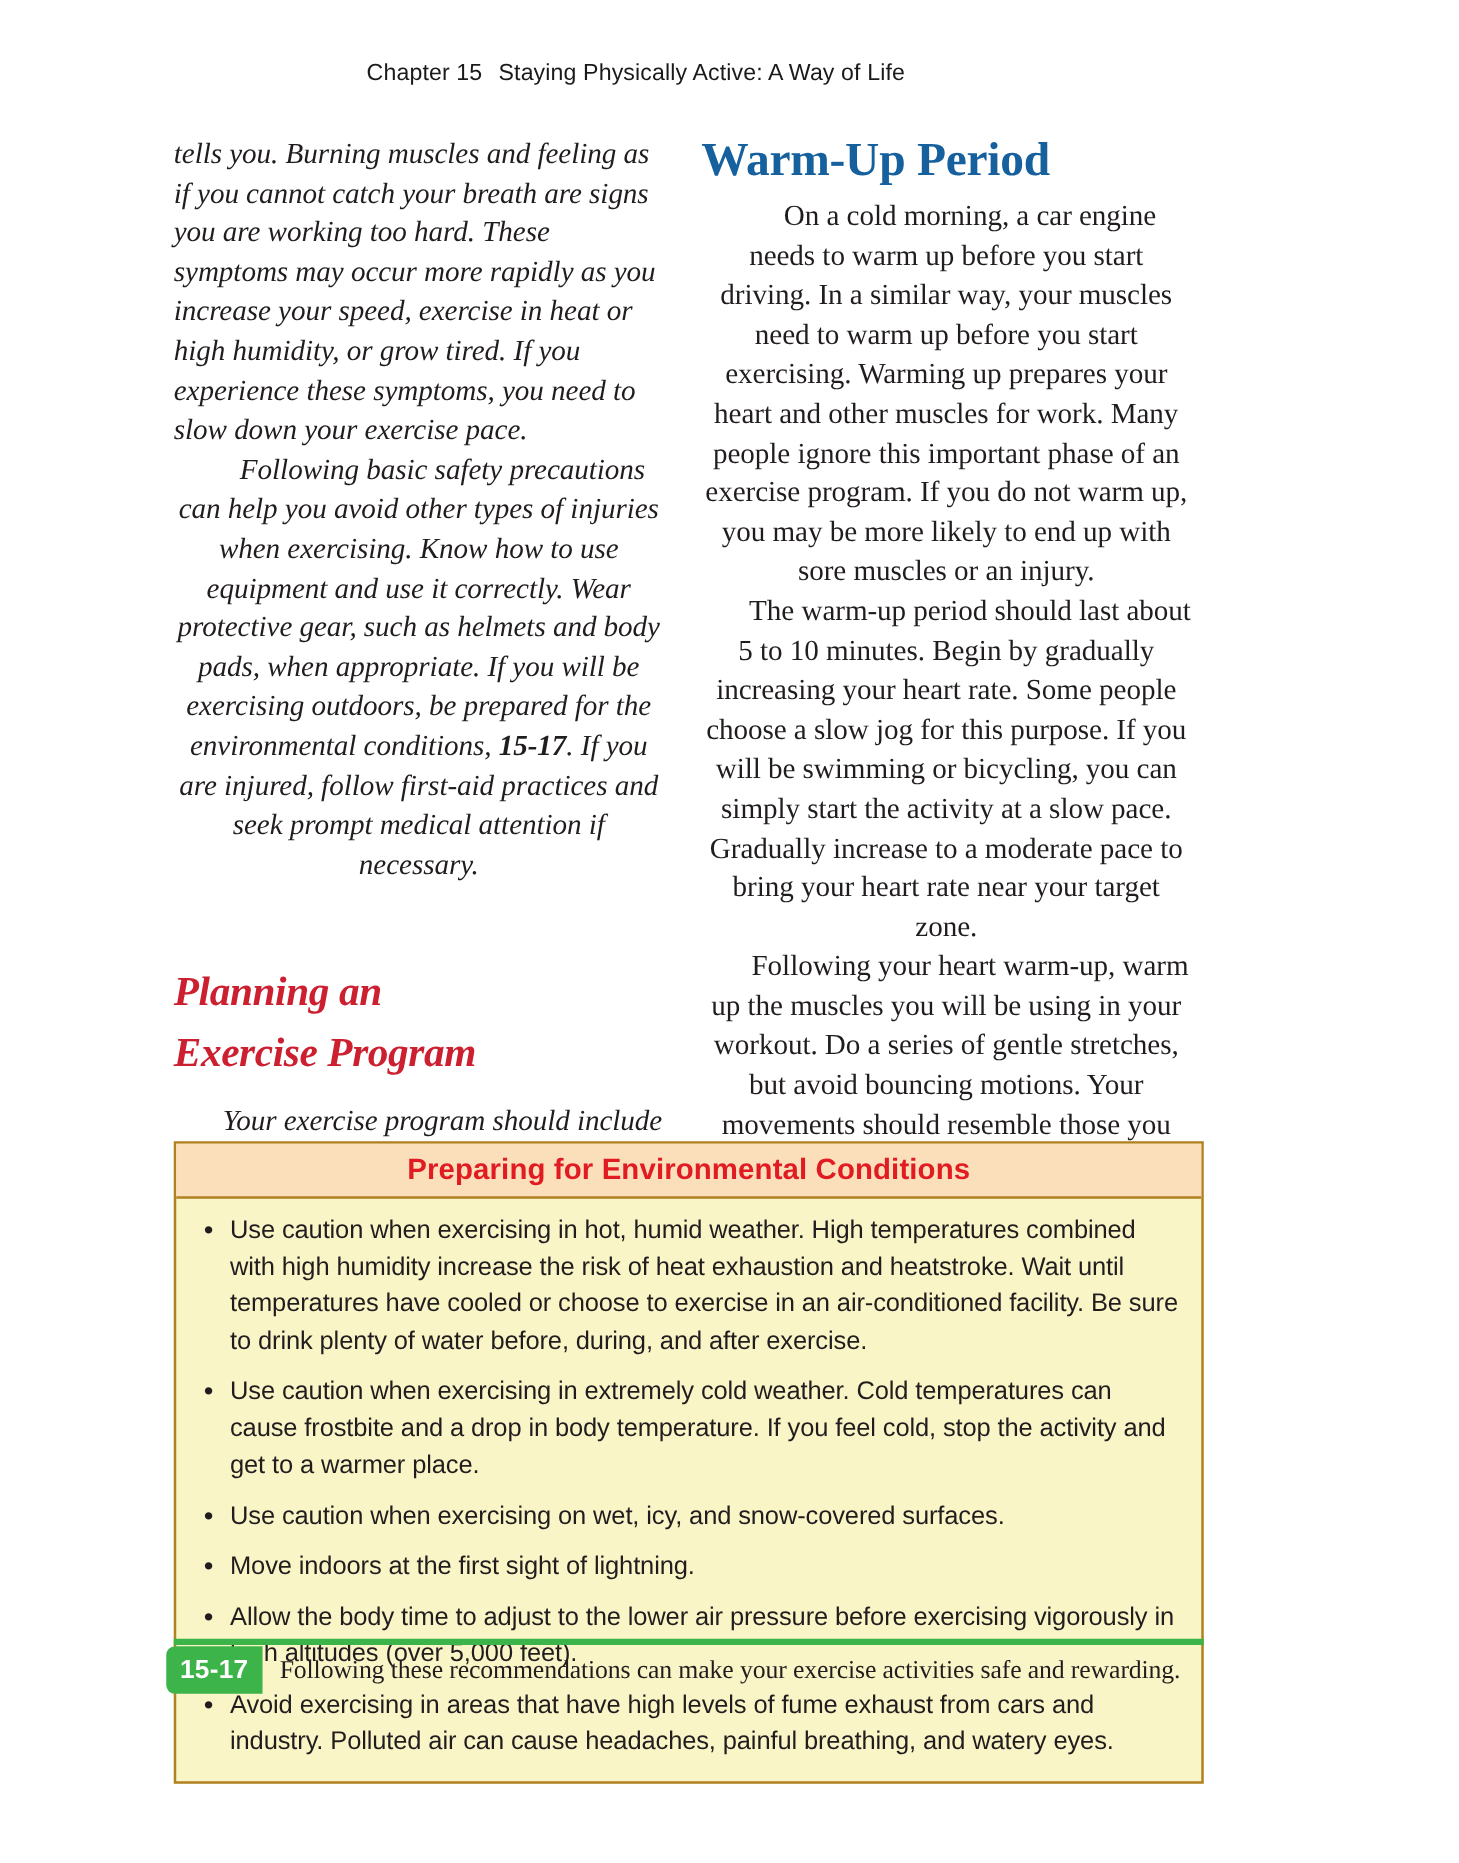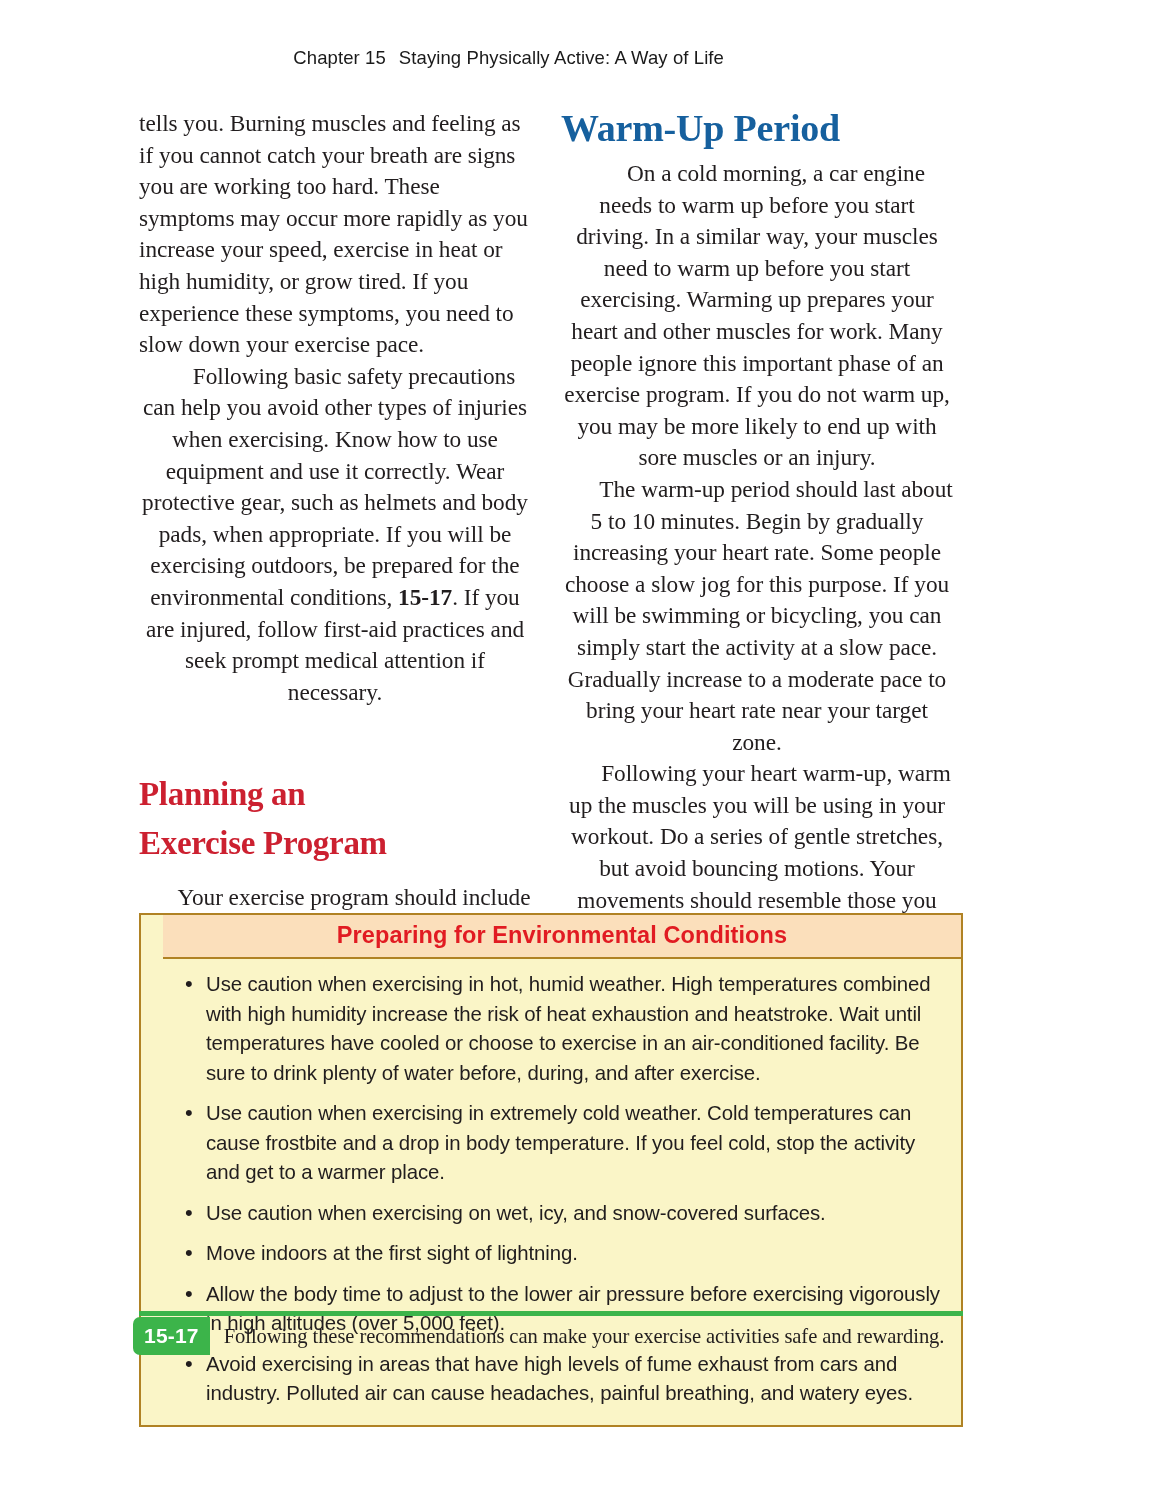--- a/index.html
+++ b/index.html
@@ -61,21 +61,21 @@
     top: 108px;
     left: 139px;
     width: 828px;
     height: 780px;
   }
   .col {
     position: absolute;
     top: 0;
     width: 392px;
   }
-  .col-left  { left: 0; }
+  .col-left  { left: 0; font-style: italic; }
   .col-right { left: 422px; }
 
   p.body {
     margin: 0;
     font-family: "Liberation Serif", serif;
     font-size: 23.3px;
     line-height: 31.6px;
     color: #211d1e;
     text-align: left;
     letter-spacing: -0.05px;
@@ -108,21 +108,20 @@
 
   
   .feature-box {
     position: absolute;
     left: 139px;
     top: 913px;
     width: 824px;
     border: 2px solid #b08224;
     box-sizing: border-box;
     background: #faf5c7;
-    padding-left: 22px;
   }
   .feature-header {
     background: #fbdfbb;
     border-bottom: 2px solid #b08224;
     text-align: center;
     padding: 7px 0 8px 0;
     font-family: "Liberation Sans", sans-serif;
     font-weight: bold;
     font-size: 23.5px;
     color: #e11b22;

